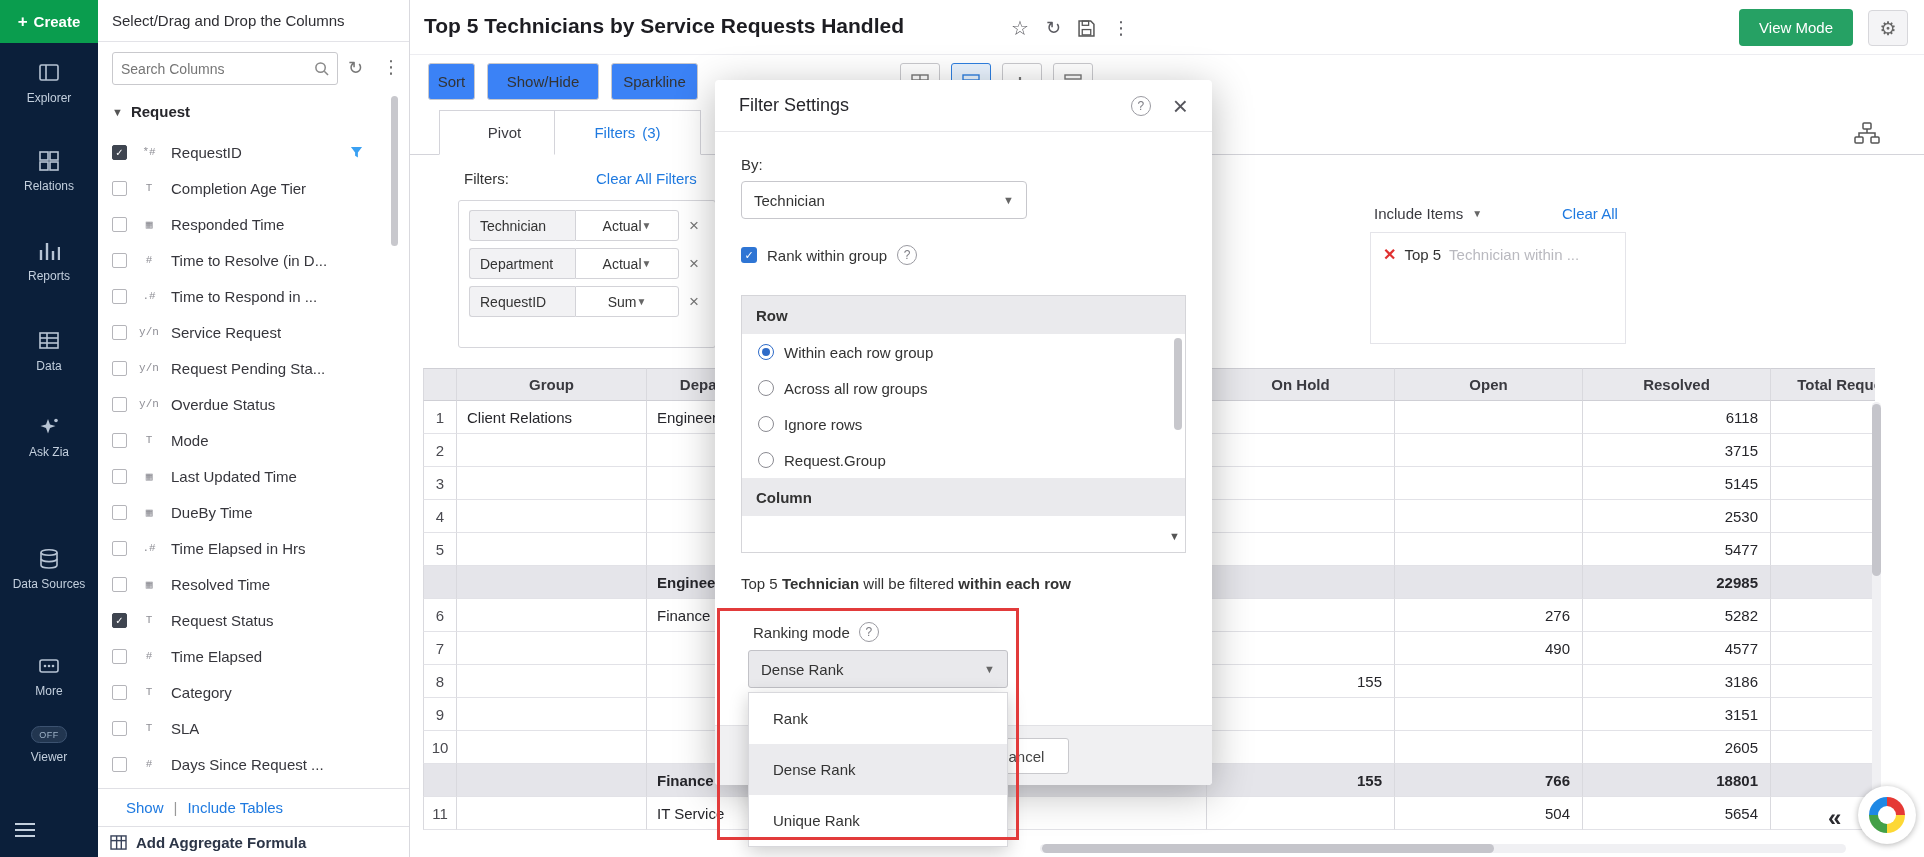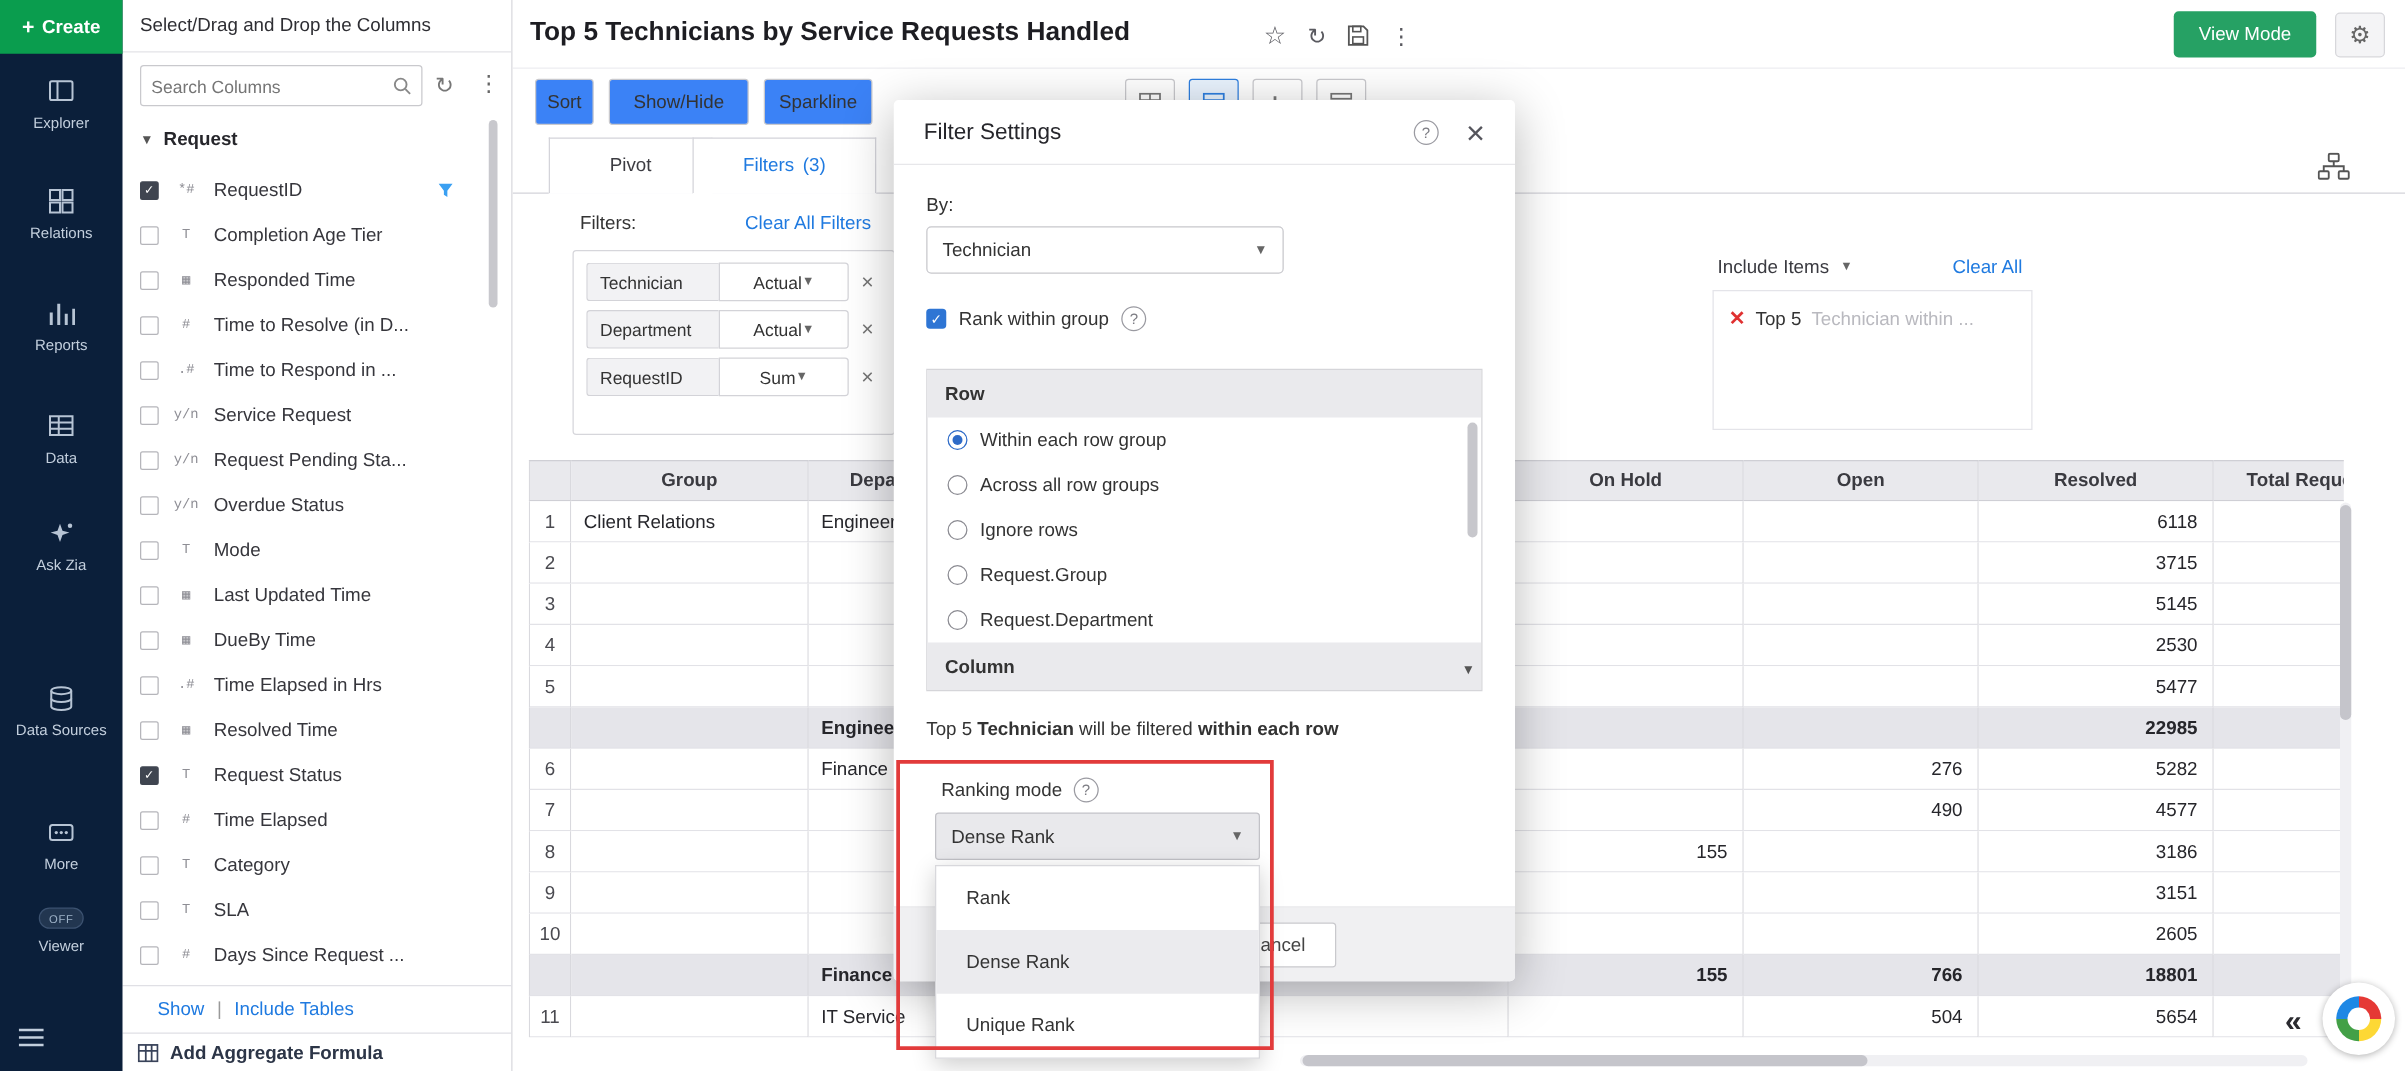--- a/index.html
+++ b/index.html
@@ -707,24 +707,20 @@
             <span data-interactable="false">Across all row groups</span>
           </div>
           <div class="lb-option" data-interactable="true">
             <span class="radio" data-interactable="true"></span>
             <span data-interactable="false">Ignore rows</span>
           </div>
           <div class="lb-option" data-interactable="true">
             <span class="radio" data-interactable="true"></span>
             <span data-interactable="false">Request.Group</span>
           </div>
-          <div class="lb-option" data-interactable="true">
-            <span class="radio" data-interactable="true"></span>
-            <span data-interactable="false">Request.Department</span>
-          </div>
         </div>
       <div class="lb-section" data-interactable="true">Column</div>
       <div class="lb-scroll" data-interactable="true"></div>
       <div class="lb-downarrow" data-interactable="true">▼</div>
     </div>
     <div class="fs-summary" id="fs-summary" data-interactable="false"><span data-interactable="false">Top 5 </span><span data-interactable="false" style="font-weight: bold;">Technician</span><span data-interactable="false"> will be filtered </span><span data-interactable="false" style="font-weight: bold;">within each row</span></div>
     <div class="fs-ranking" data-interactable="false">
       <div class="fs-ranklabel">
         <span data-interactable="false">Ranking mode</span>
         <span class="help-circle" data-interactable="true">?</span>

